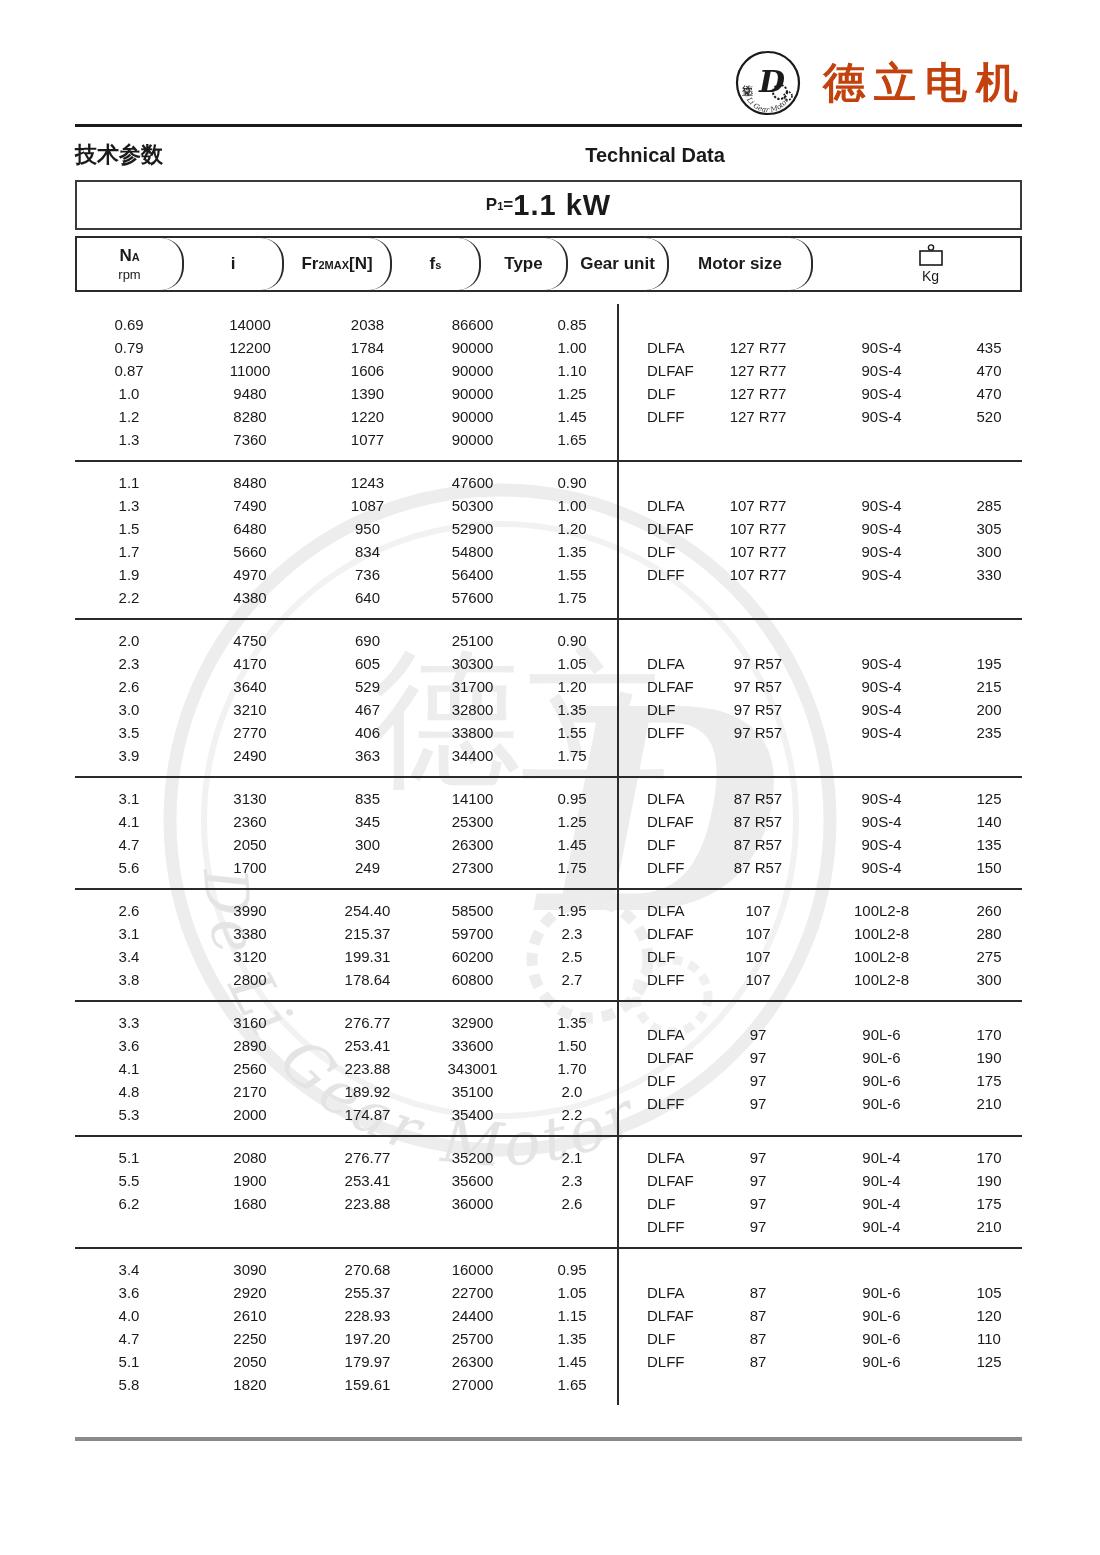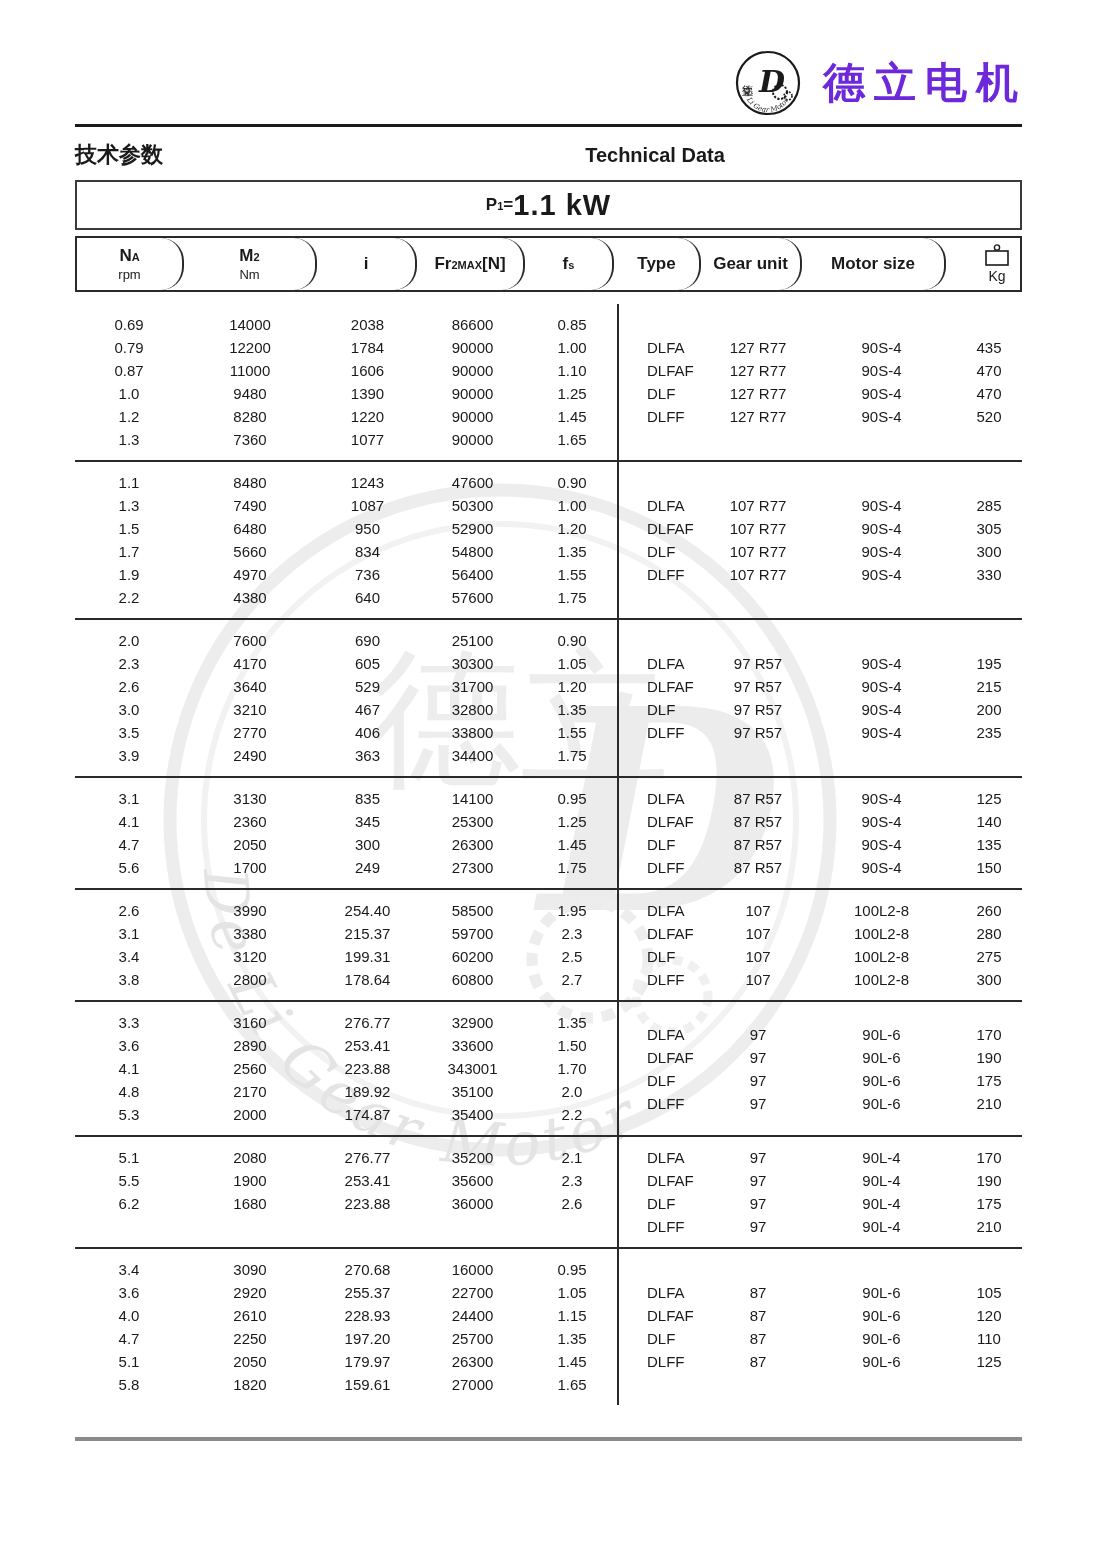--- a/index.html
+++ b/index.html
@@ -6,21 +6,21 @@
   .page {
     position:relative; width:1100px; height:1555px; background:#ffffff;
     font-family:"Liberation Sans", sans-serif; color:#1a1a1a; overflow:hidden;
   }
   
   .watermark { position:absolute; left:120px; top:440px; z-index:0; pointer-events:none; }
   
   .brandbar { position:absolute; top:50px; left:735px; display:flex; align-items:center; gap:22px; z-index:2; }
   .brand-cn {
     font-family:"DejaVu Serif", serif; font-weight:bold; font-size:42px;
-    letter-spacing:9px; color:#6d28d9; white-space:nowrap;
+    letter-spacing:9px; color:#c2410c; white-space:nowrap;
   }
   .toprule { position:absolute; left:75px; top:124px; width:947px; height:3px; background:#1a1a1a; z-index:2; }
   
   .sec-cn { position:absolute; left:75px; top:140px; font-size:22px; font-weight:bold; z-index:2; }
   .sec-en { position:absolute; left:655px; top:144px; transform:translateX(-50%); font-size:20px; font-weight:bold; z-index:2; }
   
   .powerbox {
     position:absolute; left:75px; top:180px; width:943px; height:46px;
     border:2px solid #3a3a3a; display:flex; align-items:center; justify-content:center; z-index:2; background:transparent;
   }
@@ -95,24 +95,20 @@
   <div class="powerbox">
     <span class="p-pre"><span>P</span><span class="sb">1</span><span>=</span></span>
       <span class="p-val">1.1 kW</span>
   </div>
 
   <div class="thead">
     <div class="th c0">
       <div><span>N</span><span class="sb">A</span></div>
       <div class="unit">rpm</div>
     </div>
-    <div class="th c1">
-      <div><span>M</span><span class="sb">2</span></div>
-      <div class="unit">Nm</div>
-    </div>
     <div class="th c2">
       <div><span>i</span></div>
     </div>
     <div class="th c3">
       <div><span>Fr</span><span class="sb">2MAX</span><span>[N]</span></div>
     </div>
     <div class="th c4">
       <div><span>f</span><span class="sb">s</span></div>
     </div>
     <div class="th c5">
@@ -279,21 +275,21 @@
               <span class="cell rc2">90S-4</span>
               <span class="cell rc3">330</span>
             </div>
           </div>
         </div>
       </div>
       <div class="group">
         <div class="gleft">
           <div class="row">
             <span class="cell lc0">2.0</span>
-            <span class="cell lc1">7600</span>
+            <span class="cell lc1">4750</span>
             <span class="cell lc2">690</span>
             <span class="cell lc3">25100</span>
             <span class="cell lc4">0.90</span>
           </div>
           <div class="row">
             <span class="cell lc0">2.3</span>
             <span class="cell lc1">4170</span>
             <span class="cell lc2">605</span>
             <span class="cell lc3">30300</span>
             <span class="cell lc4">1.05</span>

